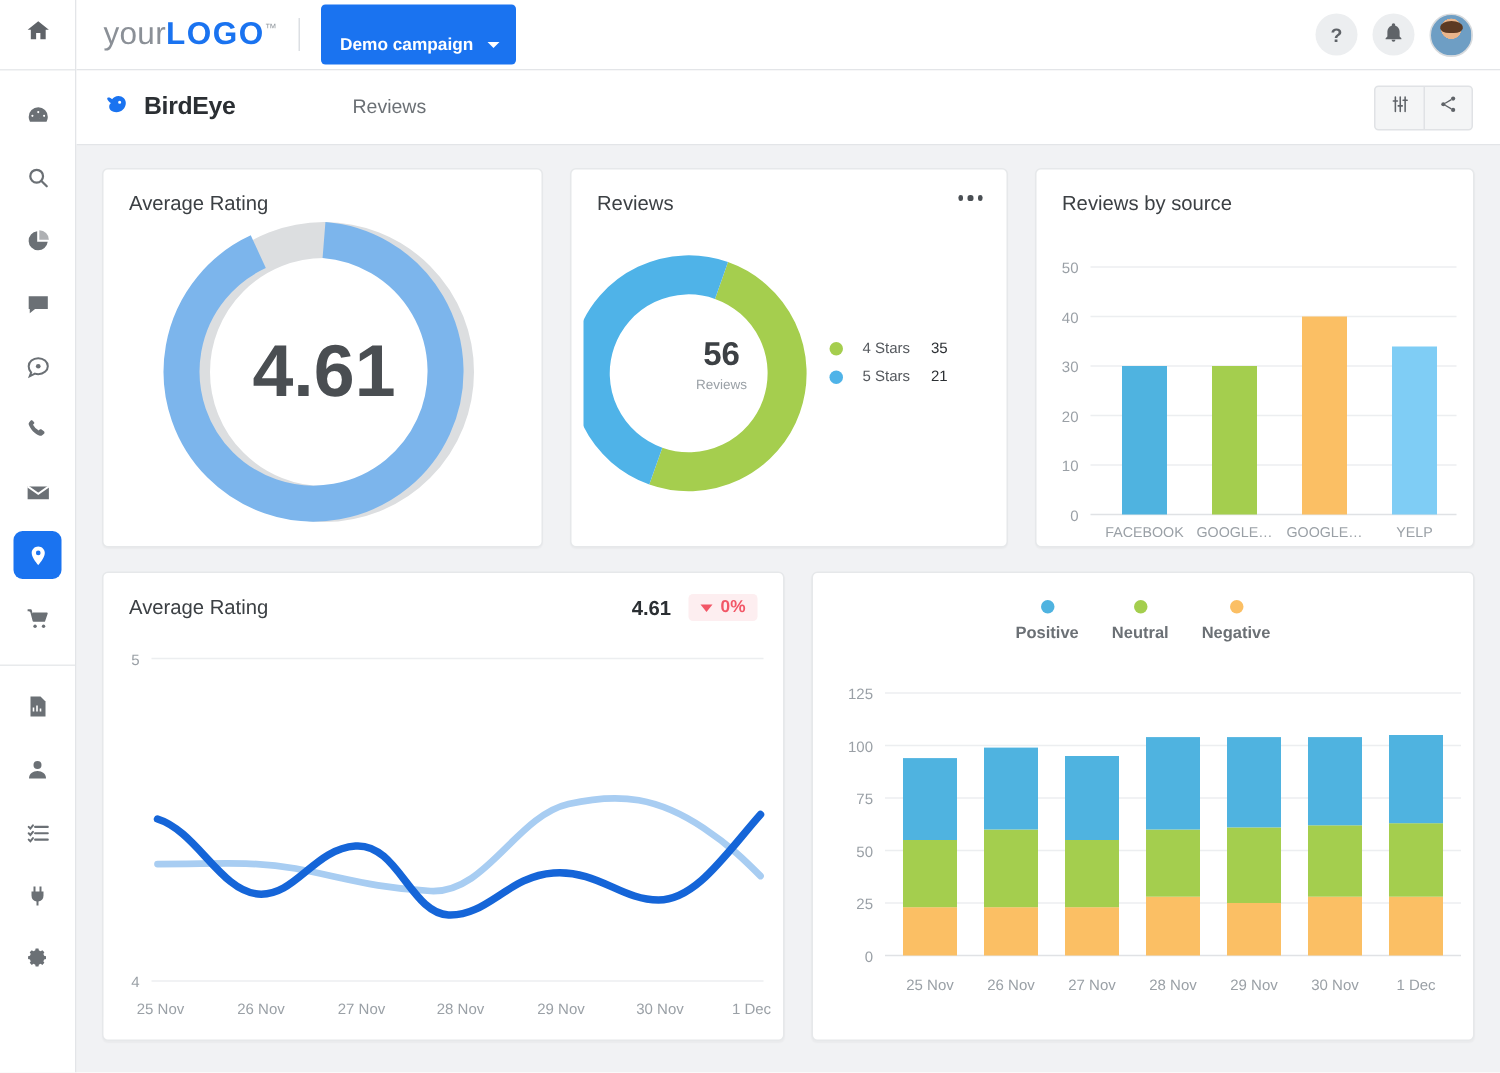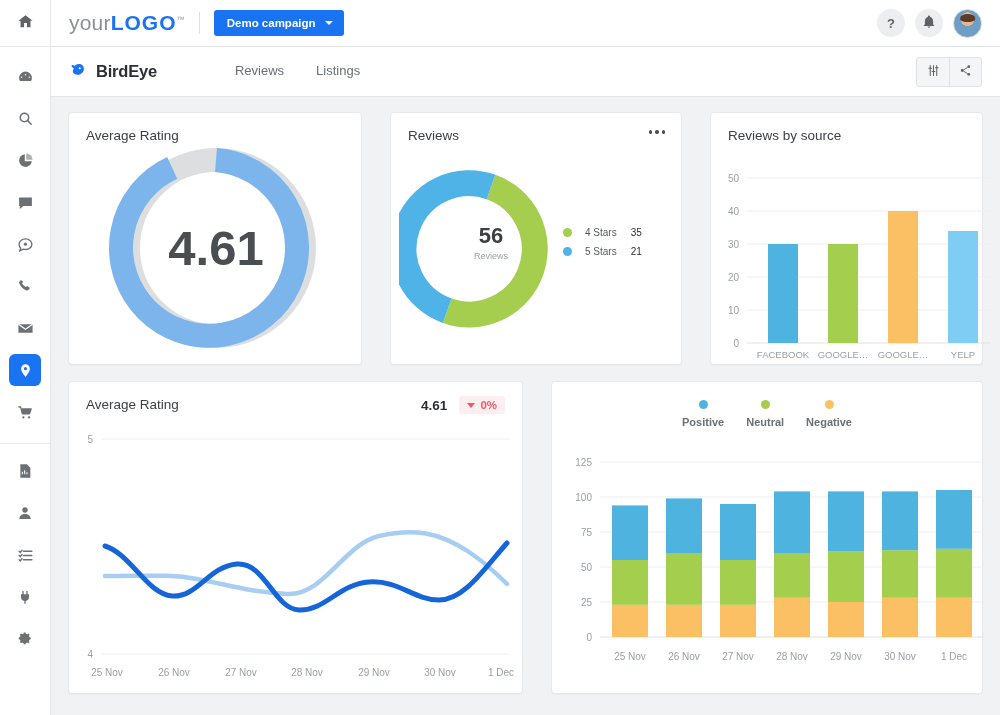--- a/index.html
+++ b/index.html
@@ -37,21 +37,21 @@
     position: absolute; left: 51px; top: 0; right: 0; height: 47px;
     background: #ffffff; border-bottom: 1px solid #e3e5e8;
     display: flex; align-items: center; padding: 0 18px;
   }
   .logo { font-size: 21px; letter-spacing: .2px; color: #8b9097; font-weight: 400; }
   .logo b { color: #1a73f0; font-weight: 700; letter-spacing: 1px; }
   .logo sup { font-size: 8px; vertical-align: super; color: #9aa0a6; }
   .logo-sep { width: 1px; height: 22px; background: #dcdfe3; margin: 0 14px; }
   .campaign-btn {
     background: #1a73f0; color: #fff; font-size: 11.5px; font-weight: 600;
-    border: none; border-radius: 3px; padding: 7px 11px 7px 13px;
+    border: none; border-radius: 3px; padding: 21px 11px 7px 13px;
     display: flex; align-items: center; gap: 9px; cursor: pointer;
   }
   .caret-d { width: 0; height: 0; border-left: 4px solid transparent; border-right: 4px solid transparent; border-top: 4px solid currentColor; }
   .top-right { margin-left: auto; display: flex; align-items: center; gap: 10px; }
   .circ-btn {
     width: 28px; height: 28px; border-radius: 50%; background: #eceef0;
     display: flex; align-items: center; justify-content: center;
     color: #5f6368; font-size: 13px; font-weight: 700; cursor: pointer; border: none;
   }
   .avatar {
@@ -84,21 +84,21 @@
     display: flex; align-items: center; gap: 8px; background: #f4f5f6;
     border: 1px solid #e0e2e5; border-radius: 3px; padding: 6px 10px;
     font-size: 11.5px; color: #4a4f54; cursor: pointer;
   }
   .icon-grp { display: flex; background: #f4f5f6; border: 1px solid #e0e2e5; border-radius: 3px; overflow: hidden; }
   .icon-grp > div { width: 32px; height: 28px; display: flex; align-items: center; justify-content: center; color: #5f6368; cursor: pointer; }
   .icon-grp > div + div { border-left: 1px solid #e0e2e5; }
 
   
   #content { position: absolute; left: 51px; top: 97px; right: 0; bottom: 0; padding: 15px 17px; }
-  .row { display: flex; gap: 28px; }
+  .row { display: flex; gap: 18px; }
   .row + .row { margin-top: 16px; }
   .card {
     background: #fff; border: 1px solid #e6e8ea; border-radius: 4px;
     box-shadow: 0 1px 1px rgba(0,0,0,.03); position: relative;
   }
   .card-title { font-size: 13.5px; color: #3c4044; padding: 15px 0 0 17px; }
   .dots { position: absolute; right: 16px; top: 17px; display: flex; gap: 3px; cursor: pointer; }
   .dots i { width: 3.5px; height: 3.5px; border-radius: 50%; background: #4a4f54; display: block; }
 
   .card-avg { width: 294px; height: 253px; }
@@ -278,21 +278,20 @@
     <div class="brand">
       <span>
         <svg width="19" height="19" viewBox="0 0 24 24" fill="#1a73f0">
             <path d="M3.2 6.4c1.6-.4 3 .2 4 1.3C8.4 6.2 10.3 5 12.6 5c3.4 0 6.2 2.5 6.2 5.9 0 4.3-3.6 7.8-8 7.8-3.3 0-6-1.9-6-4.6 0-1.3.6-2.4 1.5-3.1-1.3-.6-2.3-1.8-3.1-3.3-.2-.5 0-1.1.6-1.3h-.6zM13.6 9a1.3 1.3 0 1 0 0 2.6 1.3 1.3 0 0 0 0-2.6z"></path>
           </svg>
       </span>
       <span class="brand-name">BirdEye</span>
     </div>
     <div class="tabs">
       <div class="tab">Reviews</div>
-      <div class="tab">Listings</div>
     </div>
     <div class="subbar-right">
       <div class="icon-grp">
         <div>
           <span>
             <svg width="13" height="13" viewBox="0 0 24 24" stroke="currentColor" stroke-width="1.9" stroke-linecap="round">
                 <line x1="6" y1="3" x2="6" y2="21"></line>
                 <line x1="12" y1="3" x2="12" y2="21"></line>
                 <line x1="18" y1="3" x2="18" y2="21"></line>
                 <line x1="3.5" y1="8" x2="8.5" y2="8"></line>

